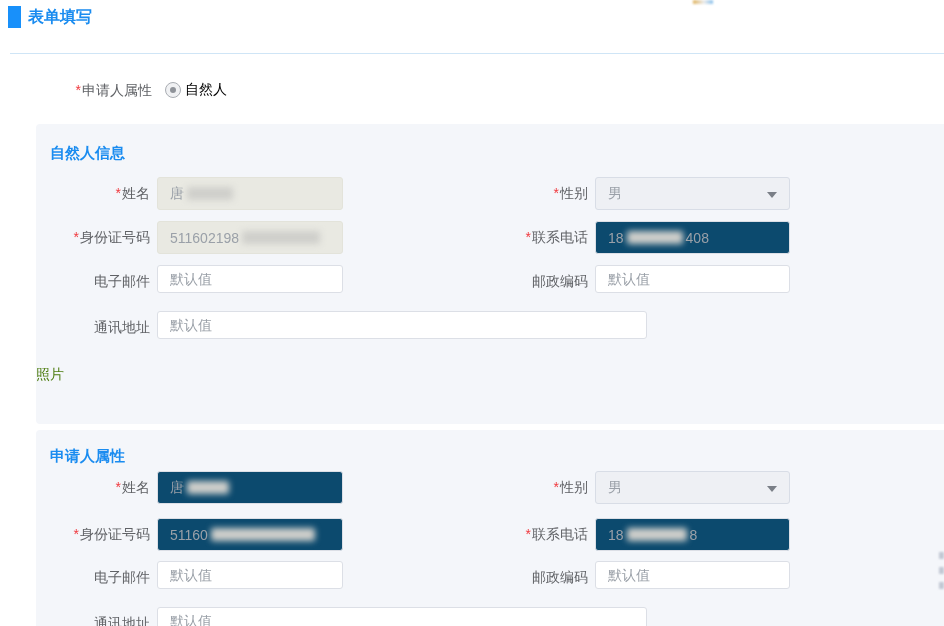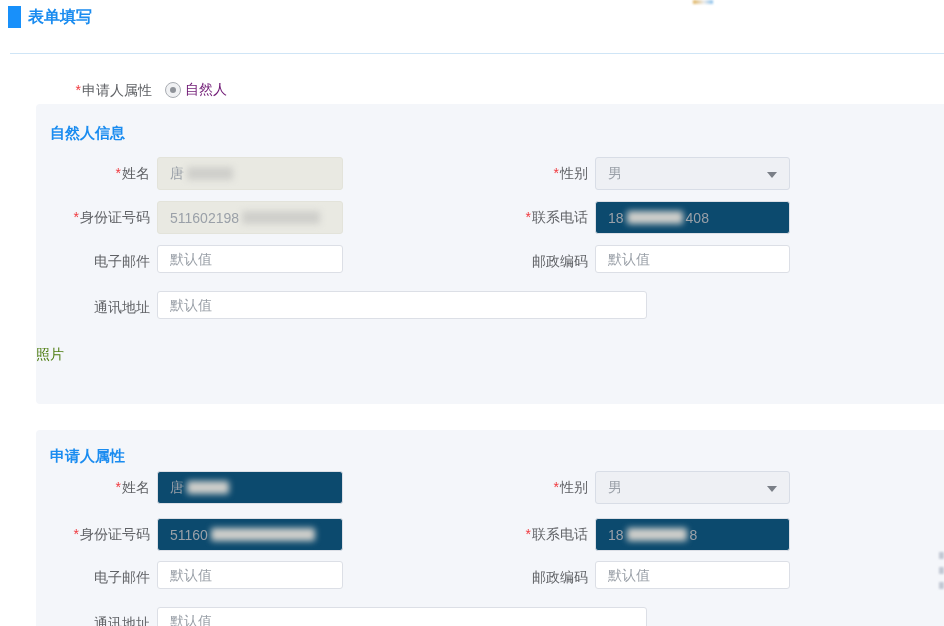--- a/index.html
+++ b/index.html
@@ -9,30 +9,30 @@
   
   .title-accent{position:absolute;left:8px;top:6px;width:13px;height:22px;background:#1890fa;}
   .page-title{position:absolute;left:28px;top:7px;font-size:16px;font-weight:bold;color:#1a8cf0;}
   .top-divider{position:absolute;left:10px;top:53px;width:934px;height:1px;background:#cfe5f6;}
   .top-artifact{position:absolute;left:693px;top:0;width:20px;height:4px;
                 background:linear-gradient(90deg,#d9a33c,#e8e8e8 55%,#6fb3e8);filter:blur(1px);opacity:.8;}
 
   
   .applicant-row{position:absolute;left:0;top:82px;width:500px;height:18px;}
   .applicant-label{position:absolute;left:0;top:0;width:152px;text-align:right;color:#606266;}
-  .radio-wrap{position:absolute;left:165px;top:-1px;display:flex;align-items:center;gap:4px;color:#701a75;}
+  .radio-wrap{position:absolute;left:165px;top:-1px;display:flex;align-items:center;gap:4px;color:#000000;}
   .radio-outer{width:14px;height:14px;border:1px solid #a9adb3;border-radius:50%;
                display:flex;align-items:center;justify-content:center;background:#f0f1f3;}
   .radio-dot{width:6px;height:6px;border-radius:50%;background:#8f9399;}
 
   .req{color:#f0383d;margin-right:1px;}
 
   
   .section{position:absolute;left:36px;width:908px;background:#f4f6fa;border-radius:4px 0 0 4px;}
-  .sec-natural{top:104px;height:300px;}
+  .sec-natural{top:124px;height:300px;}
   .sec-contact{top:430px;height:240px;}
   .section-title{position:absolute;left:14px;font-size:15px;font-weight:bold;color:#1a8cf0;}
 
   .row{position:absolute;height:33px;}
   .lbl{position:absolute;top:8px;width:114px;left:0;text-align:right;color:#606266;white-space:nowrap;}
   .lbl-r{position:absolute;top:8px;width:140px;left:412px;text-align:right;color:#606266;white-space:nowrap;}
 
   .field{position:absolute;top:0;height:33px;box-sizing:border-box;border-radius:3px;
          display:flex;align-items:center;padding:0 12px;color:#9aa0a8;background:#0c4a6e;
          border:1px solid #dcdfe6;font-size:14px;}

